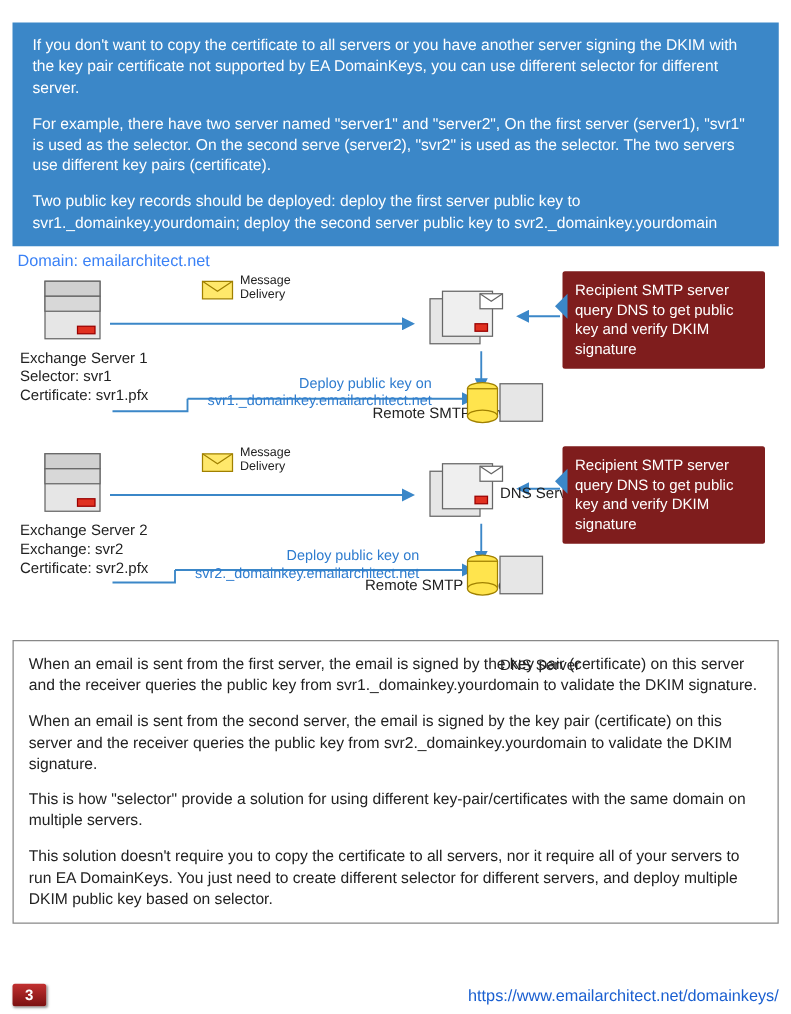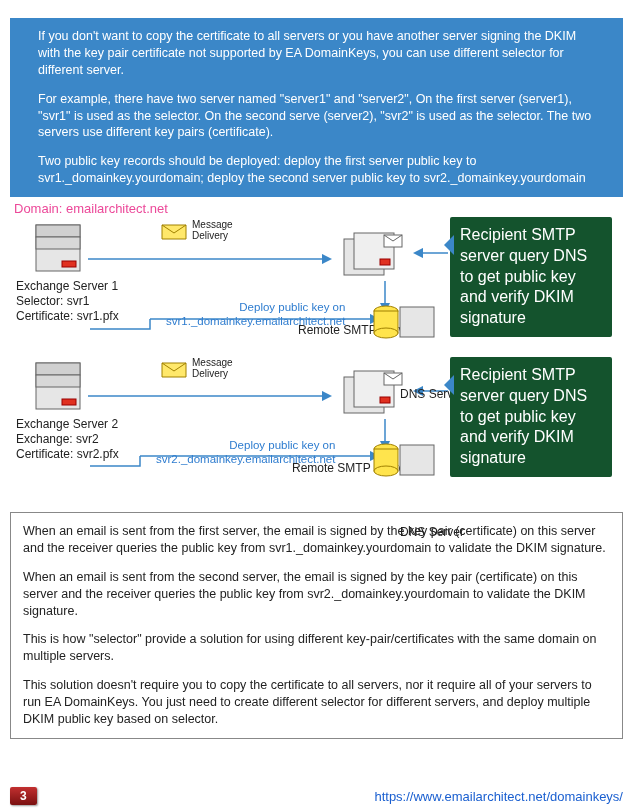--- a/index.html
+++ b/index.html
@@ -1,27 +1,27 @@
 <!DOCTYPE html>
 <html><head>
 <meta charset="utf-8">
 <style>
   html,body{margin:0;padding:0;font-family:"Segoe UI",Tahoma,Arial,sans-serif;font-size:13px;color:#222;background:#fff;}
   .page{width:633px;height:811px;box-sizing:border-box;padding:8px 10px 0 10px;position:relative;}
   .title{font-weight:bold;font-size:14px;padding:2px 0 6px 0;border-bottom:2px solid #000;}
-  .bluebox{background:#3b87c8;color:#fff;margin-top:10px;padding:10px 28px;font-size:12.5px;line-height:1.35;}
+  .bluebox{background:#3b87c8;color:#fff;margin-top:10px;padding:10px 16px;font-size:12.5px;line-height:1.35;}
   .bluebox p{margin:0 0 12px 0;}
   .bluebox p:last-child{margin-bottom:0;}
   .diagram{position:relative;width:612px;height:305px;margin-top:4px;}
-  .domain-label{position:absolute;color:#ec4899;font-size:13px;}
+  .domain-label{position:absolute;color:#3b82f6;font-size:13px;}
   .srv-label{position:absolute;font-size:12px;line-height:1.25;}
   .msg-label{position:absolute;font-size:10px;line-height:1.1;}
   .remote-label{position:absolute;font-size:12px;margin-top:44px;}
   .deploy{position:absolute;color:#2e7ccf;font-size:11.5px;line-height:1.2;text-align:right;}
-  .callout{position:absolute;background:#14532d;color:#fff;font-size:16px;line-height:1.3;padding:8px 10px;border-radius:2px;width:142px;}
+  .callout{position:absolute;background:#7f1d1d;color:#fff;font-size:12px;line-height:1.3;padding:8px 10px;border-radius:2px;width:142px;}
   .callout:before{content:"";position:absolute;left:-16px;top:18px;border:10px solid transparent;border-right-color:#3b87c8;}
   .bottombox{border:1px solid #888;margin-top:6px;padding:10px 12px;font-size:12.5px;line-height:1.35;}
   .bottombox p{margin:0 0 12px 0;}
   .bottombox p:last-child{margin-bottom:0;}
   .footer{position:absolute;left:10px;right:10px;bottom:6px;display:flex;justify-content:space-between;align-items:center;}
   .page-num{background:#a01818;background:linear-gradient(#c23030,#7a1010);color:#fff;font-weight:bold;padding:2px 10px;border-radius:2px;font-size:12px;box-shadow:1px 1px 2px rgba(0,0,0,.4);}
   .url{color:#1a5fd0;font-size:13px;}
 </style>
 </head>
 <body>

